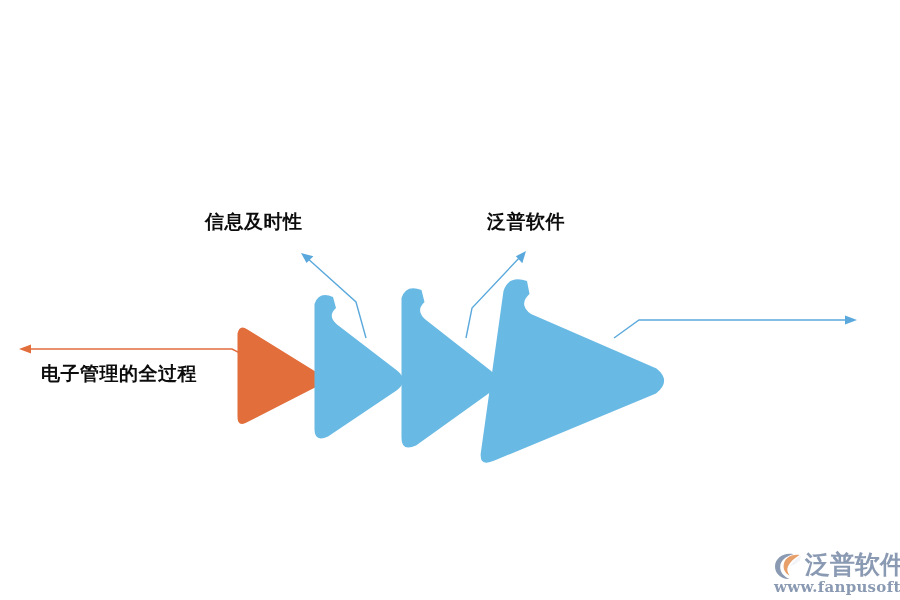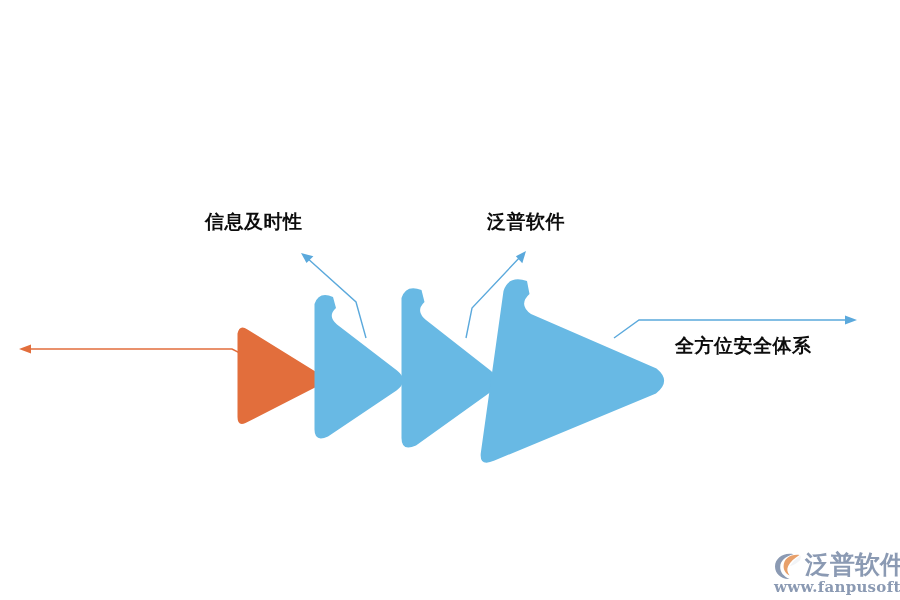--- a/index.html
+++ b/index.html
@@ -147,22 +147,22 @@
              Q 672.0 373.0 656.5 360.5
              L 531.0 306.0
              Q 518.0 296.5 529.5 286.0
              Z"></path>
   </svg>
 
   <div class="label" id="label-info">信息及时性</div>
 
   <div class="label" id="label-tech">泛普软件</div>
 
+  <div class="label" id="label-process">电子管理的全过程</div>
 
-  <div class="label" id="label-security">全方位安全体系</div>
 
   <div id="logo">
     <svg id="logo-mark" viewBox="0 0 32 30" xmlns="http://www.w3.org/2000/svg">
       <path d="M 21.5 3.2
                C 12.5 1.0 3.0 6.5 3.0 15.6
                C 3.0 23.0 9.5 28.6 17.5 28.0
                C 11.5 25.4 8.0 21.2 8.2 15.8
                C 8.4 9.6 13.5 5.1 21.5 3.2 Z" fill="#8b9ab3"></path>
       <path d="M 27.5 4.0
                C 18.0 3.0 11.8 8.0 11.6 15.2

